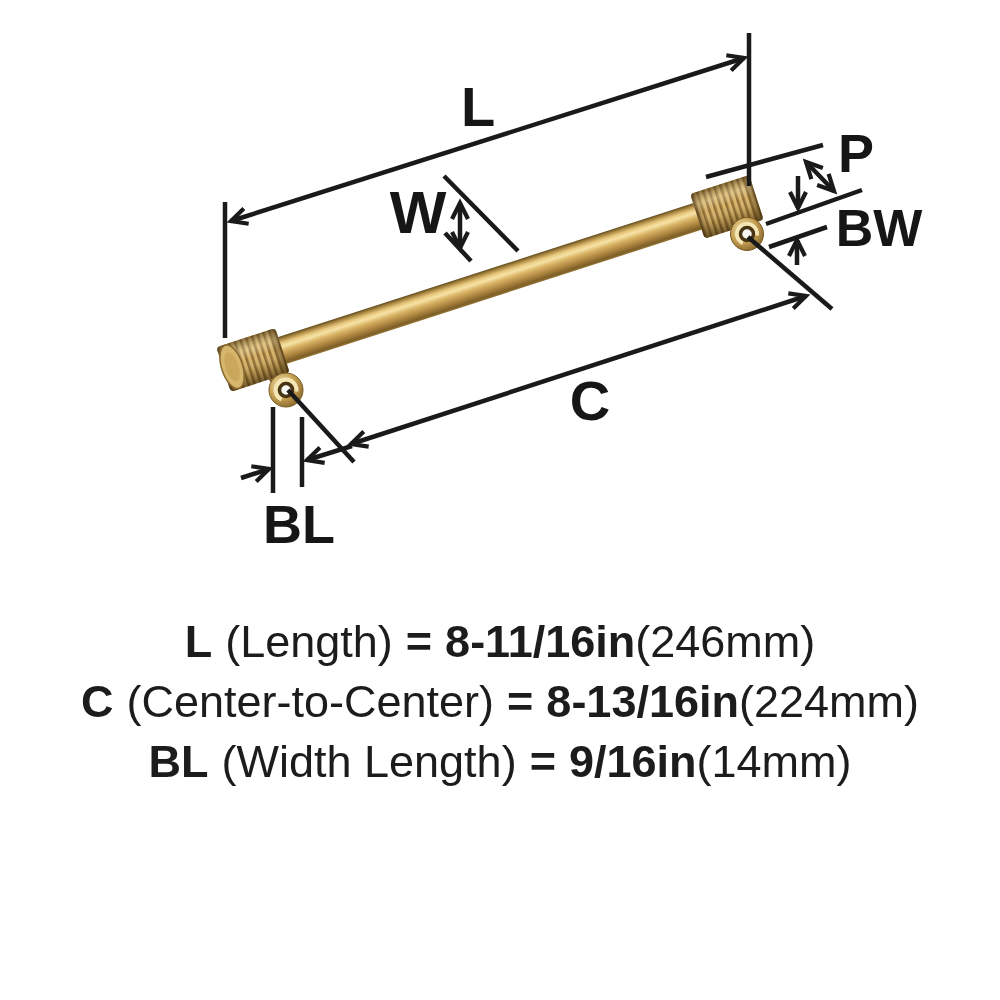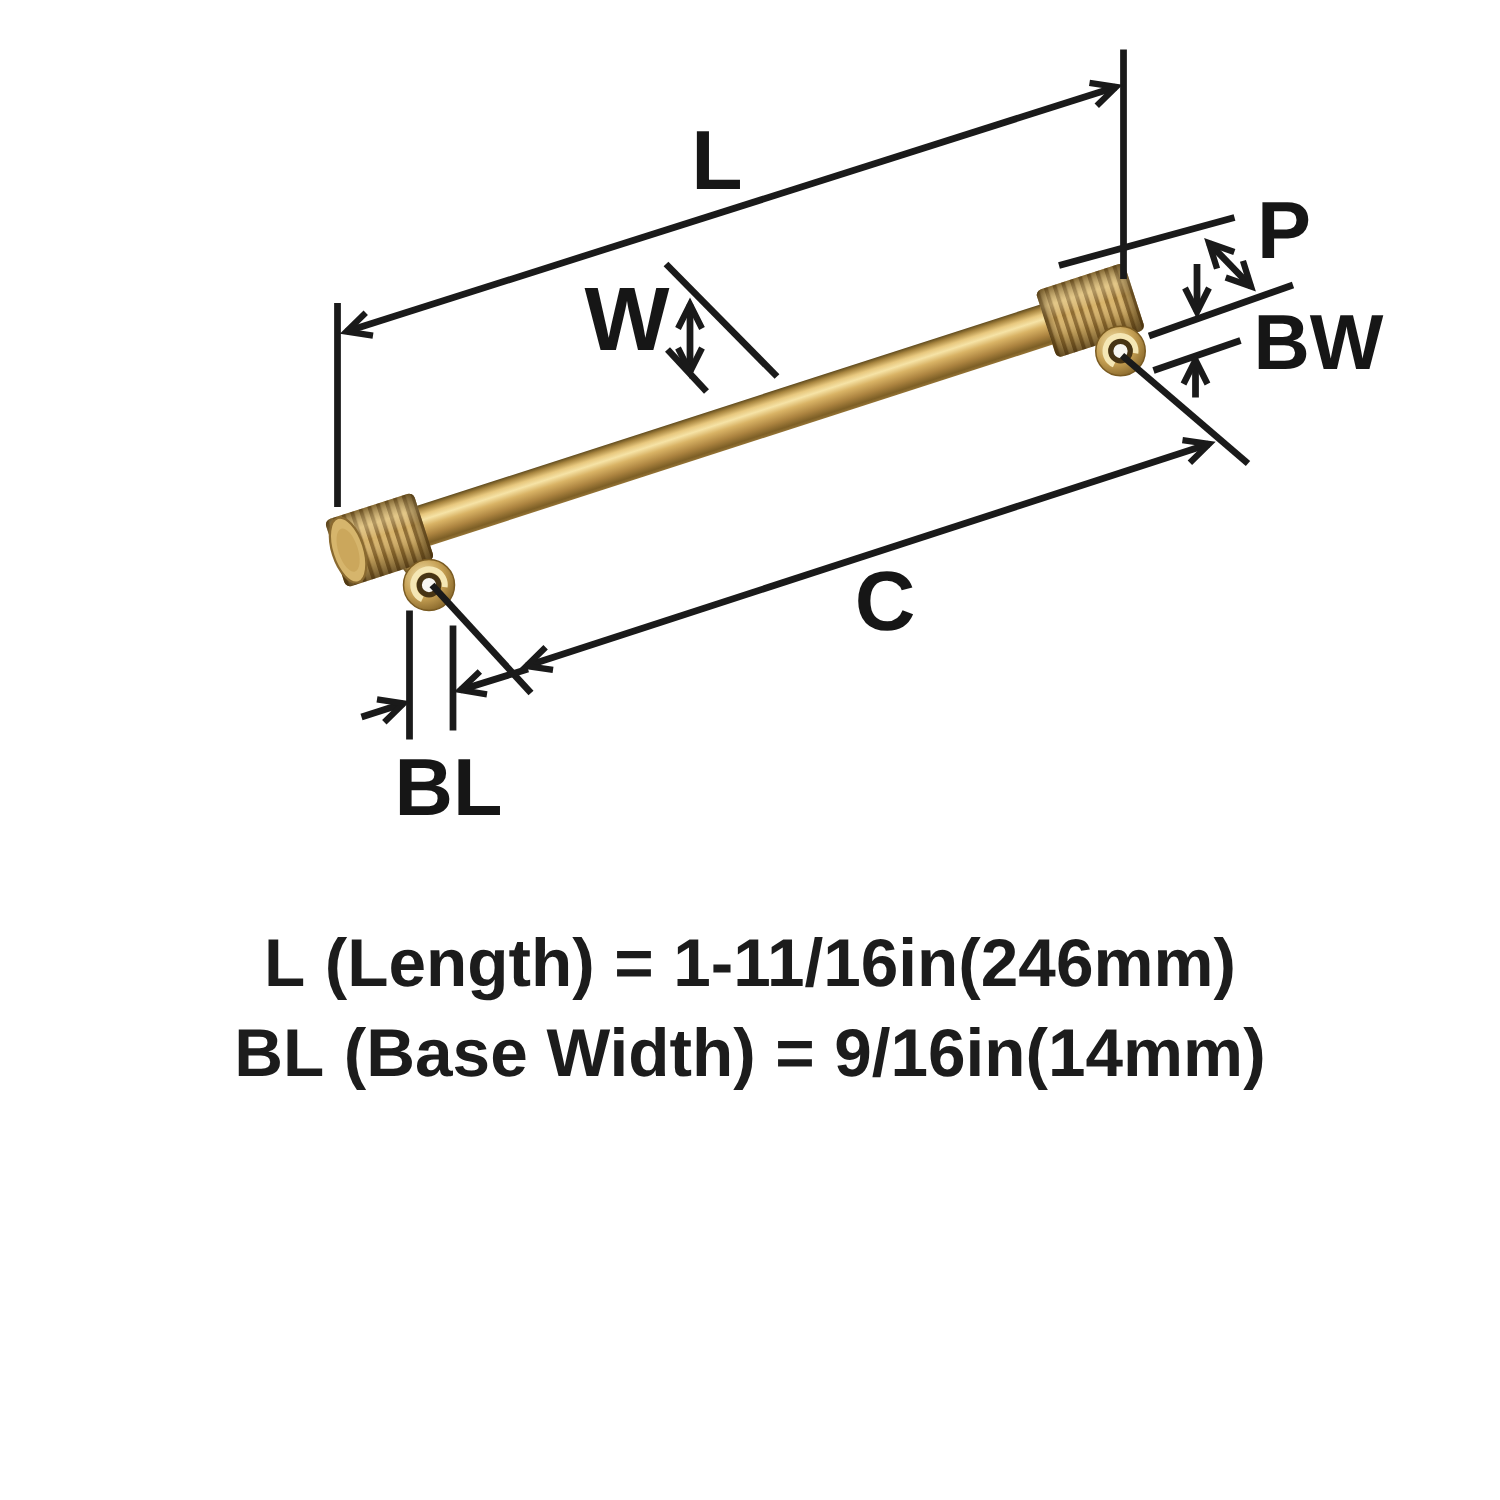--- a/index.html
+++ b/index.html
@@ -3,21 +3,21 @@
 <meta charset="utf-8">
 <style>
   html,body{margin:0;padding:0;background:#ffffff;}
   .canvas{position:relative;width:1000px;height:1000px;background:#ffffff;overflow:hidden;
           font-family:"Liberation Sans",sans-serif;}
   .diagram-svg{position:absolute;left:0;top:0;}
   .dim-label{font-family:"Liberation Sans",sans-serif;font-weight:700;fill:#161616;}
   .legend{position:absolute;left:0;top:612px;width:1000px;color:#1c1c1c;}
   .legend-row{height:60px;line-height:60px;text-align:center;font-size:45px;white-space:nowrap;}
   .legend-row .b{font-weight:700;}
-  .legend-row .r{font-weight:700;}
+  .legend-row .r{font-weight:400;}
   .legend-row .gap{margin-right:13px;}
 </style>
 </head>
 <body>
 
 <div class="canvas">
 
   <svg class="diagram-svg" width="1000" height="610" viewBox="0 0 1000 610">
     <defs>
       <marker id="arw" markerUnits="userSpaceOnUse" markerWidth="36" markerHeight="36" refX="30" refY="18" orient="auto-start-reverse">
@@ -130,19 +130,22 @@
     <text class="dim-label" x="478" y="126" font-size="56" text-anchor="middle">L</text>
     <text class="dim-label" x="418" y="233" font-size="60" text-anchor="middle">W</text>
     <text class="dim-label" x="856" y="172" font-size="54" text-anchor="middle">P</text>
     <text class="dim-label" x="879" y="246" font-size="52" text-anchor="middle">BW</text>
     <text class="dim-label" x="590" y="420" font-size="56" text-anchor="middle">C</text>
     <text class="dim-label" x="299" y="543" font-size="54" text-anchor="middle">BL</text>
   </svg>
 
   <div class="legend">
     <div class="legend-row">
-      <span class="b gap">L</span><span class="r gap">(Length)</span><span class="b gap">=</span><span class="b">1-11/16in</span><span class="r">(246mm)</span>
+      <span class="b gap">L</span><span class="r gap">(Length)</span><span class="b gap">=</span><span class="b">8-11/16in</span><span class="r">(246mm)</span>
     </div>
     <div class="legend-row">
-      <span class="b gap">BL</span><span class="r gap">(Base Width)</span><span class="b gap">=</span><span class="b">9/16in</span><span class="r">(14mm)</span>
+      <span class="b gap">C</span><span class="r gap">(Center-to-Center)</span><span class="b gap">=</span><span class="b">8-13/16in</span><span class="r">(224mm)</span>
+    </div>
+    <div class="legend-row">
+      <span class="b gap">BL</span><span class="r gap">(Width Length)</span><span class="b gap">=</span><span class="b">9/16in</span><span class="r">(14mm)</span>
     </div>
   </div>
 </div>
 
 </body></html>

